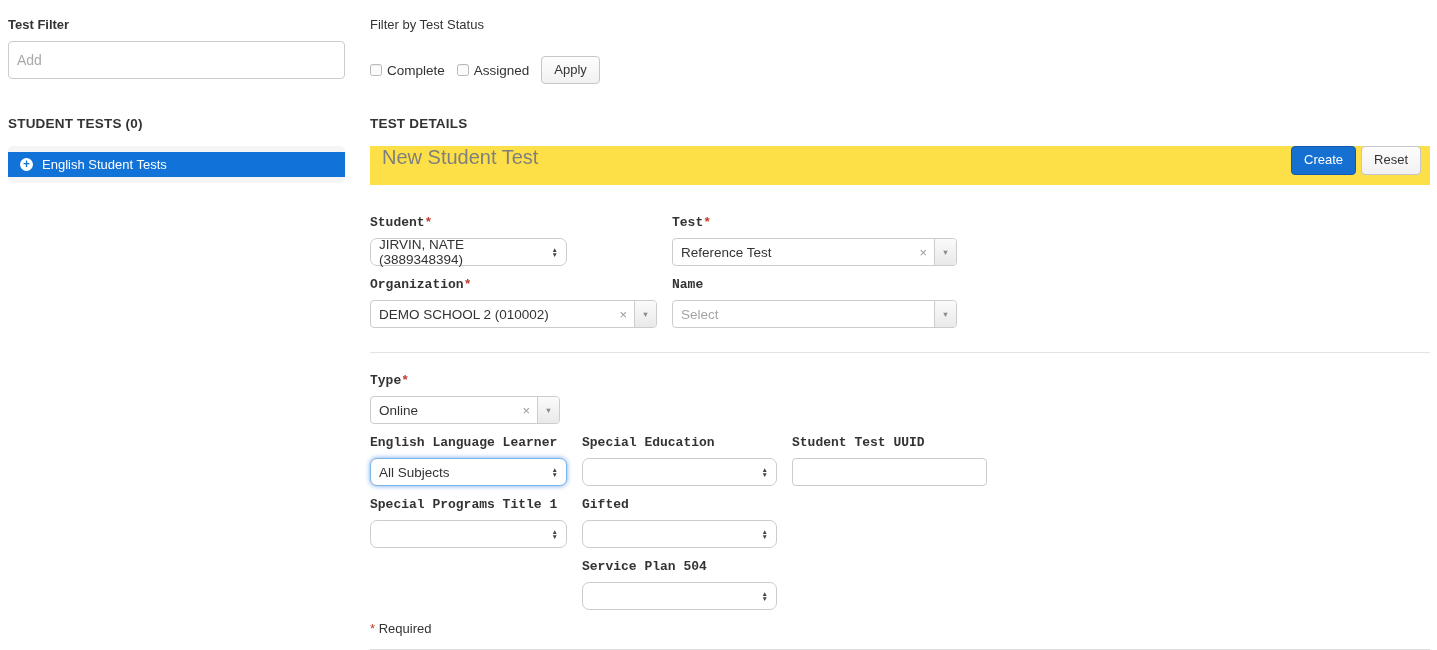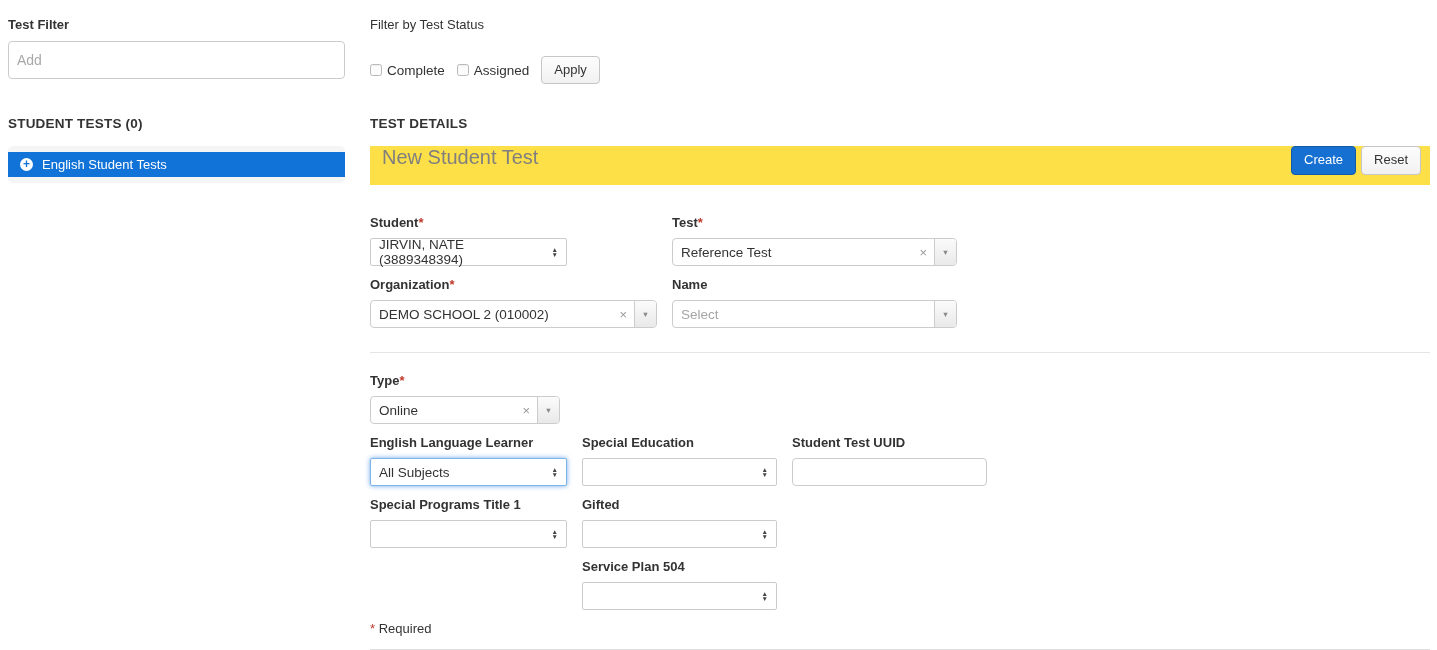--- a/index.html
+++ b/index.html
@@ -70,27 +70,27 @@
   }
   .panel-title { font-size: 20px; color: #7f7f7f; flex: 1; }
   .panel-actions { display: flex; gap: 5px; }
 
   
   .form { margin-top: 30px; }
   .frow { display: flex; margin-bottom: 11px; }
   .fcol-a { width: 302px; }
   .fcol-b { width: 212px; }
   .fcol-c { width: 210px; }
-  .flabel { font-weight: bold; font-size: 13px; margin-bottom: 8px; }
+  .flabel { font-weight: bold; font-size: 13px; margin-bottom: 8px; font-family: Liberation Mono, monospace; }
   .star { color: #c0392b; }
   .ctrl-h { height: 28px; }
 
   
   .sel {
-    position: relative; border: 1px solid #ccc; border-radius: 2px;
+    position: relative; border: 1px solid #ccc; border-radius: 7px;
     background: #fff; display: flex; align-items: center;
     padding: 0 22px 0 8px; font-size: 13.5px; color: #333; cursor: pointer;
   }
   .sel.focused {
     border-color: #7cb5e8;
     box-shadow: 0 0 5px rgba(61,133,230,.75);
   }
   .spinner {
     position: absolute; right: 8px; top: 50%; transform: translateY(-50%);
     display: flex; flex-direction: column; align-items: center;

